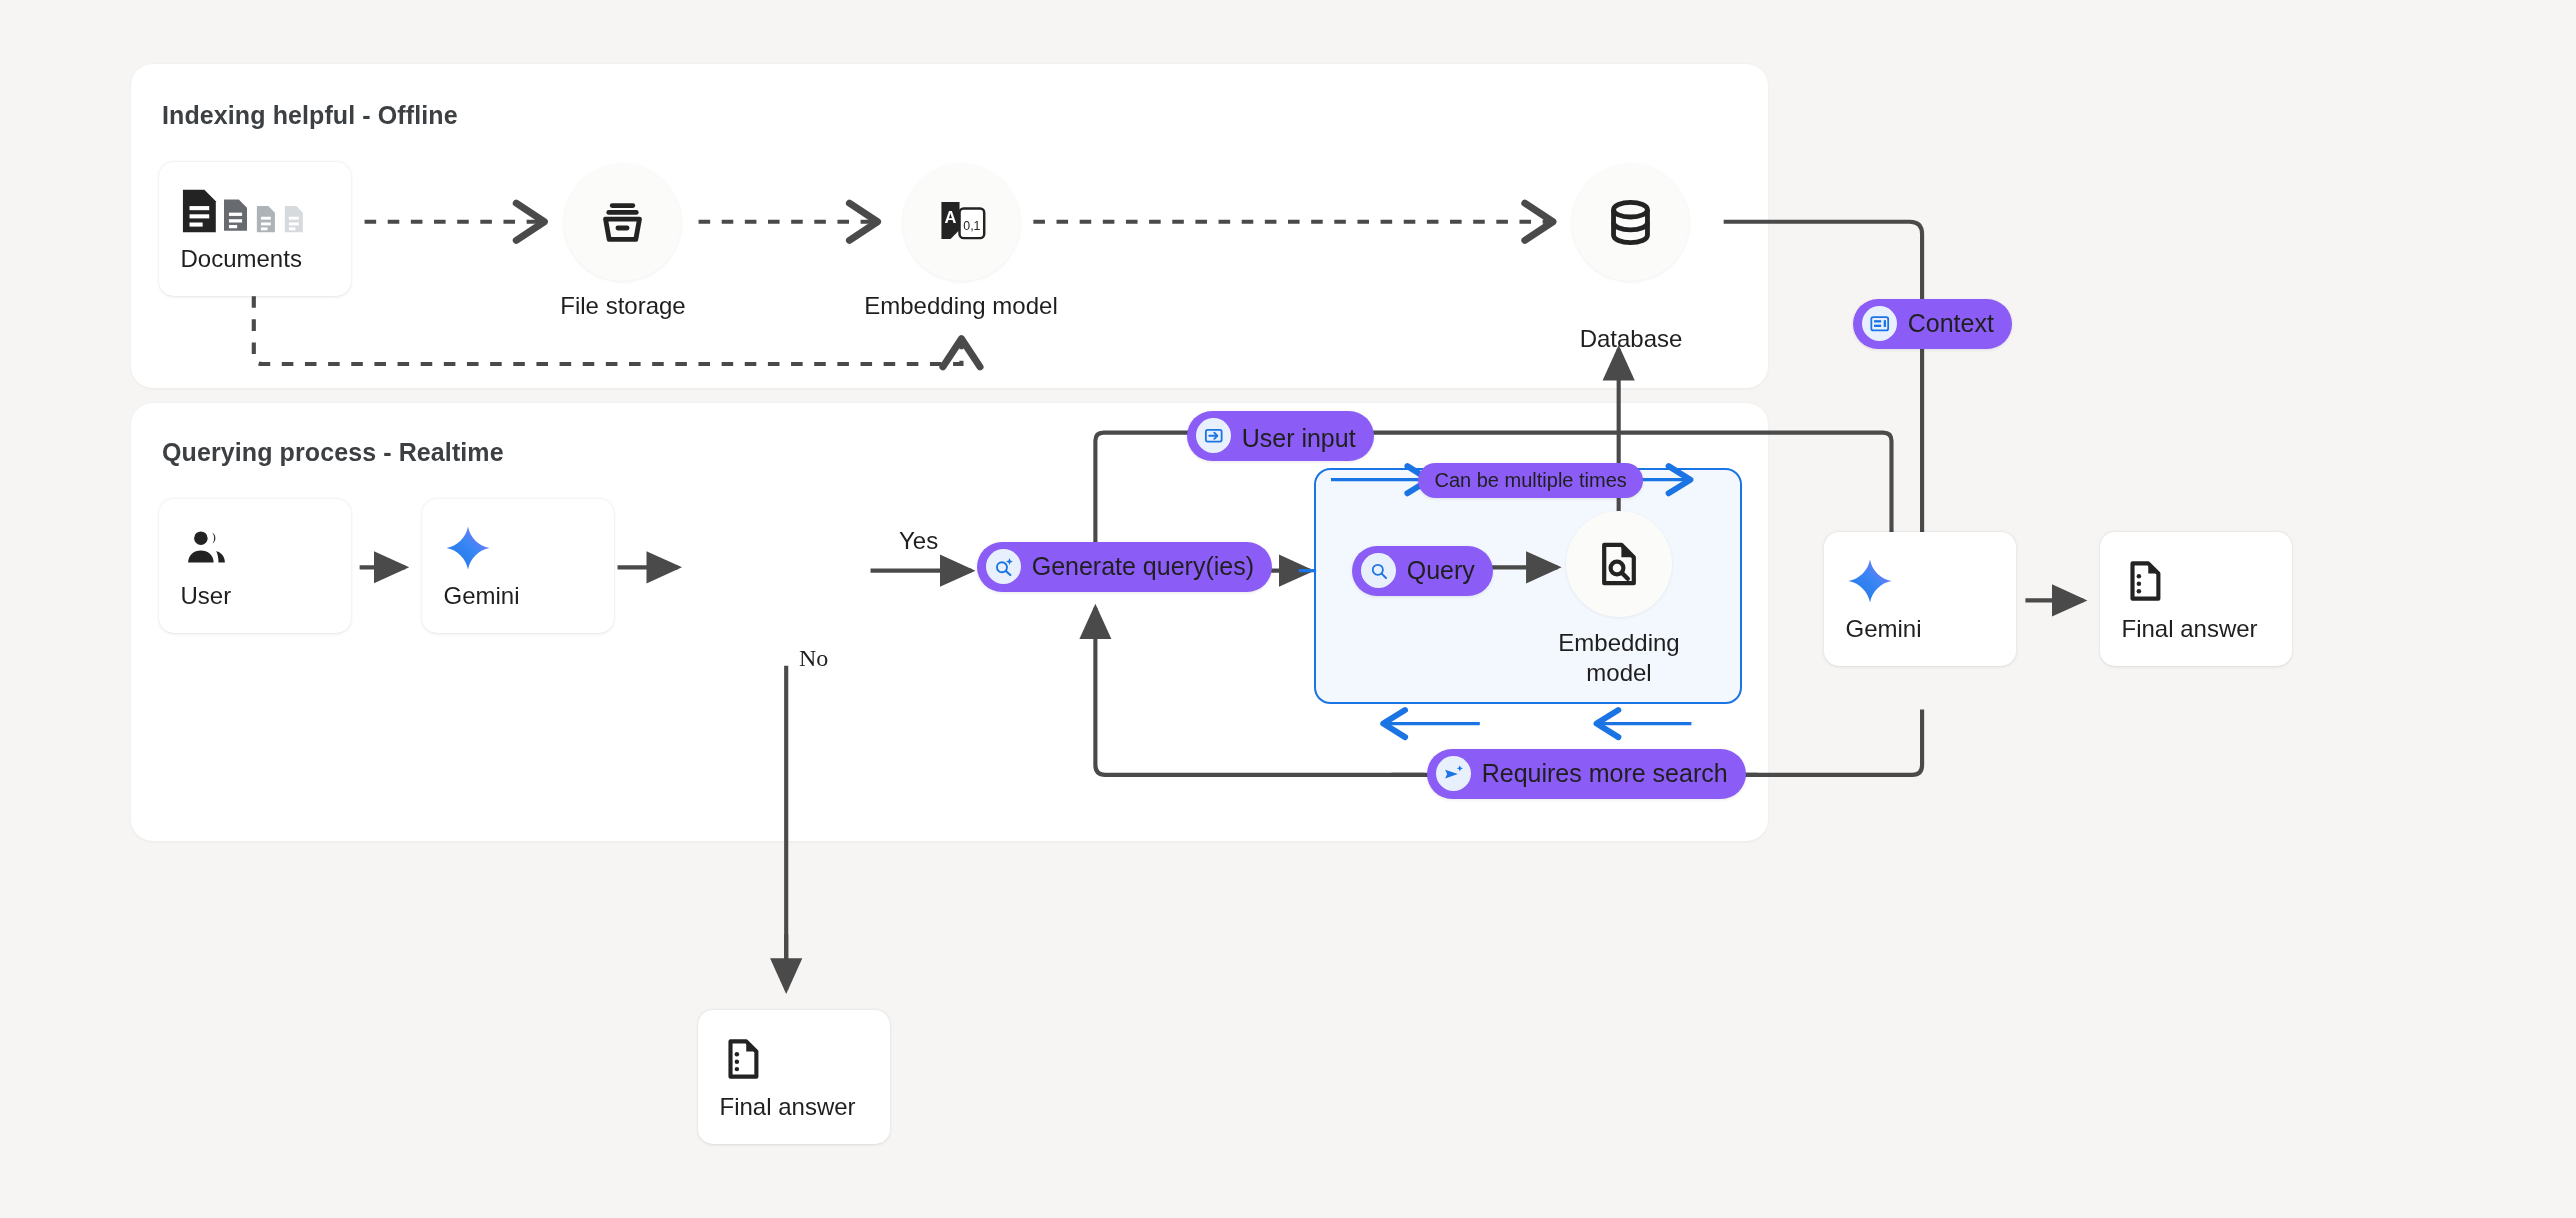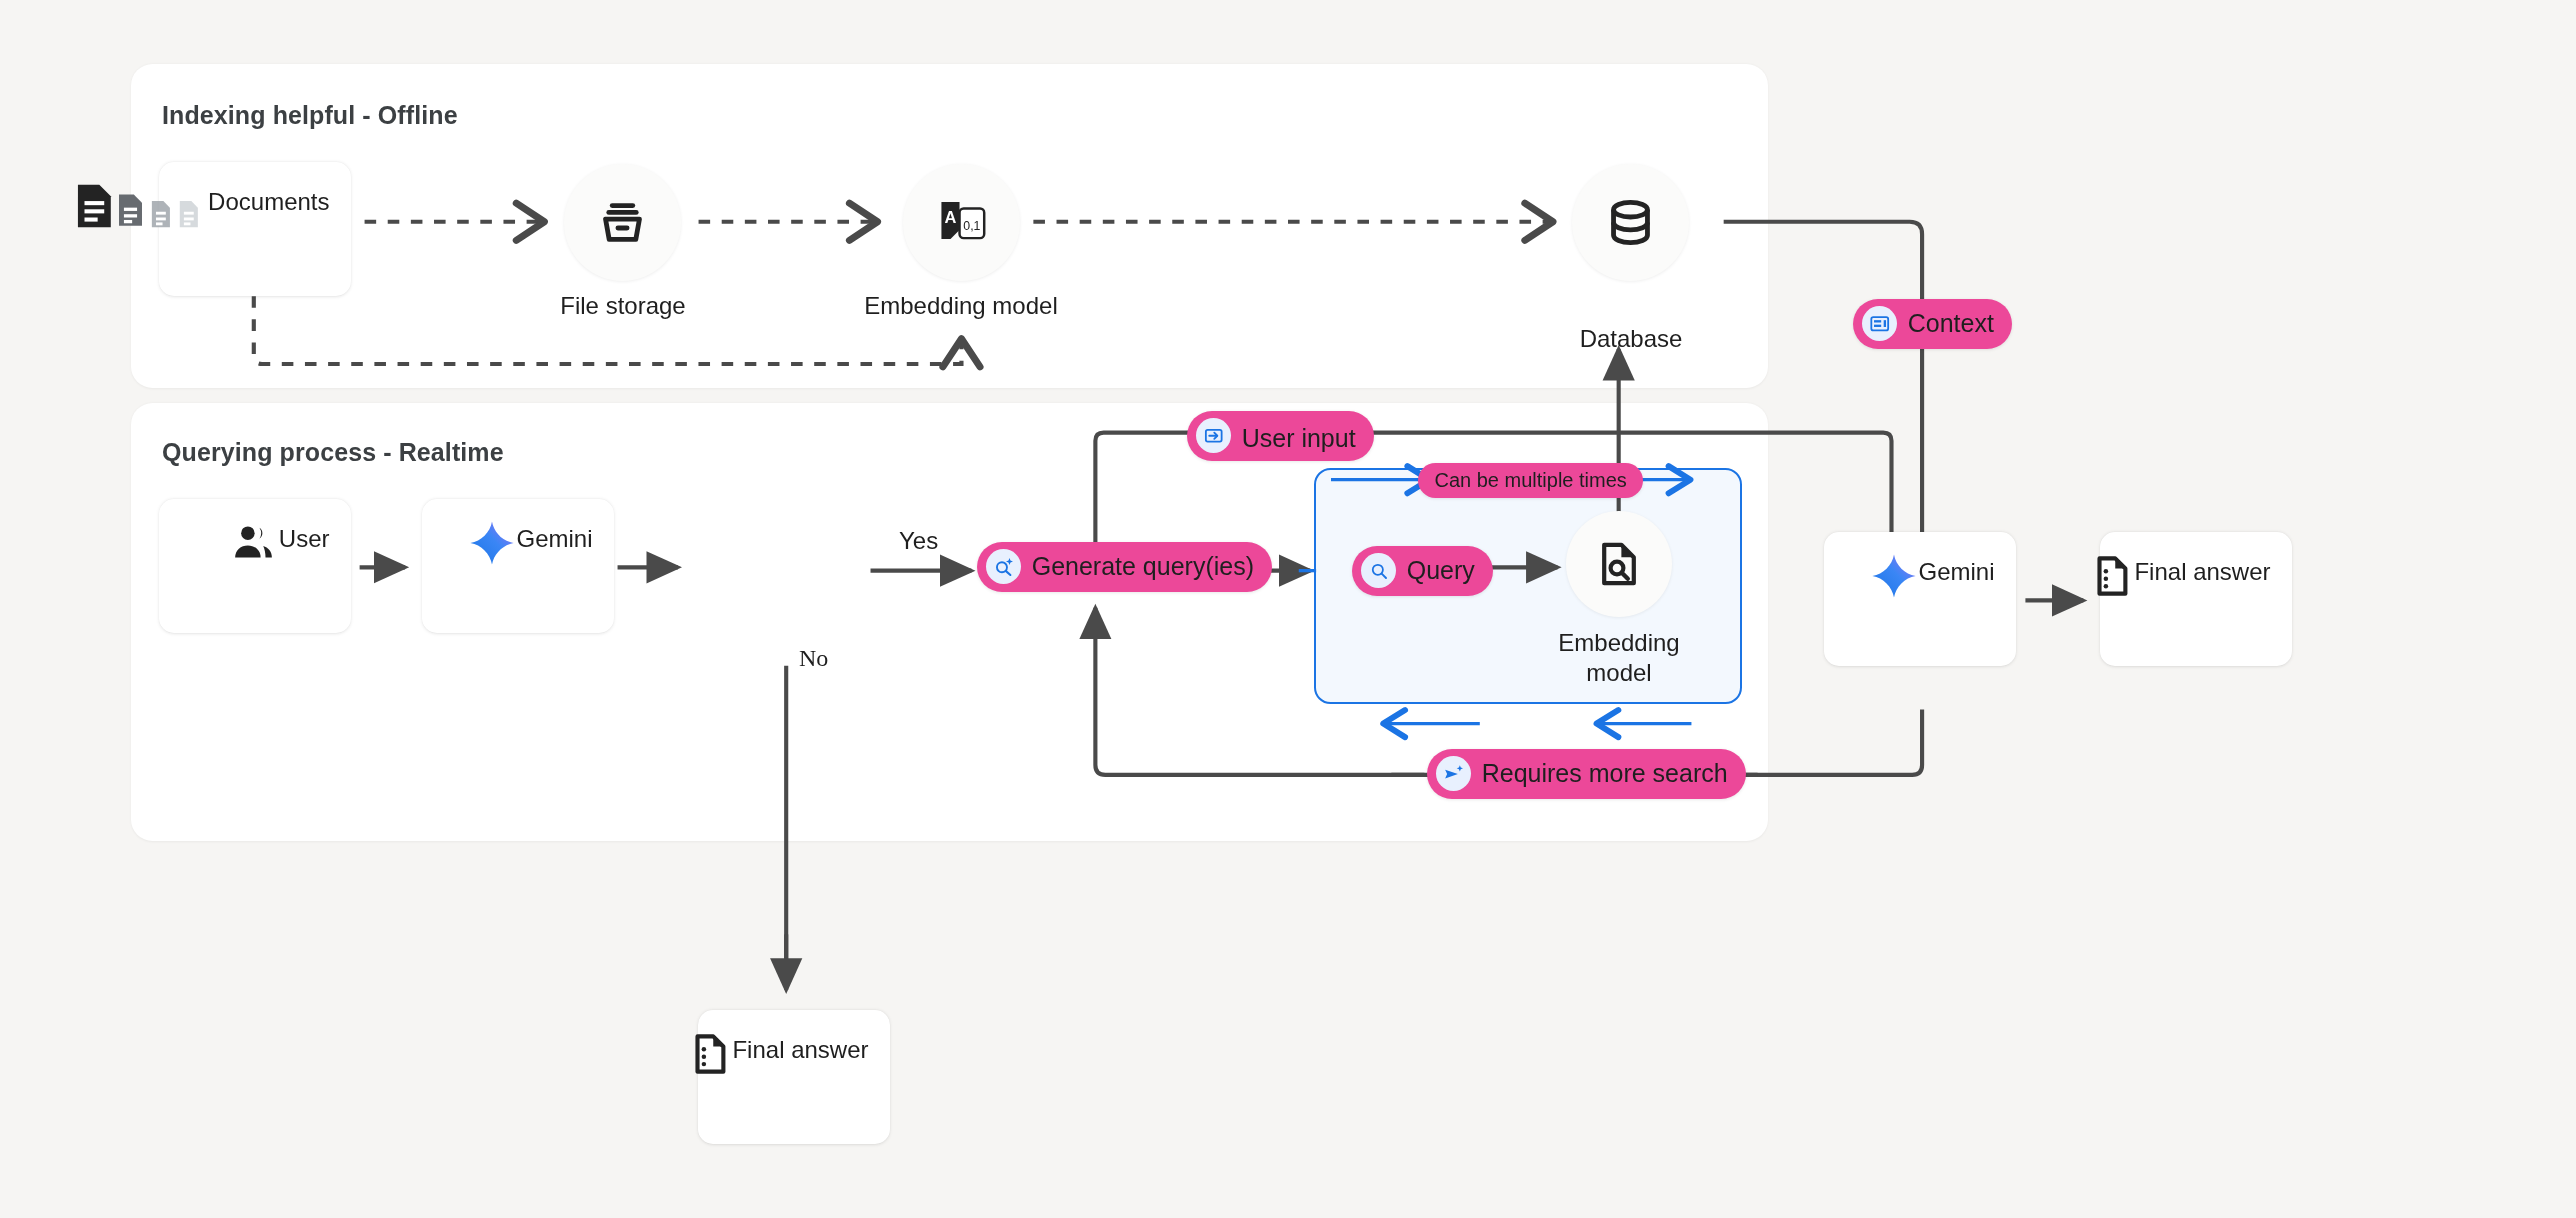--- a/index.html
+++ b/index.html
@@ -32,22 +32,22 @@
   }
   #title-indexing{left:162px;top:101px;}
   #title-querying{left:162px;top:438px;}
 
   
   .card{
     position:absolute;
     background:#fff;
     border-radius:15px;
     box-shadow:0 0.8px 3.3px rgba(0,0,0,.10), 0 0 0 0.4px rgba(0,0,0,.02);
-    display:flex;flex-direction:row;
-    align-items:flex-start;justify-content:flex-end;
+    display:flex;flex-direction:column;
+    align-items:flex-start;justify-content:center;
     padding:18px 21.5px;
     box-sizing:border-box;
   }
   .card .ico{height:51px;display:flex;align-items:center;}
   .card .lbl{font-size:24px;color:#1f1f1f;margin-top:8.3px;white-space:nowrap;}
 
   
   .circ{
     position:absolute;
     background:#fbfbfa;
@@ -57,21 +57,21 @@
   }
   .circ-lbl{
     position:absolute;
     font-size:24px;color:#1f1f1f;
     text-align:center;white-space:pre-line;line-height:1.25;
   }
 
   
   .pill{
     position:absolute;
-    background:#ec4899;
+    background:#8b5cf6;
     border-radius:826px;
     box-shadow:0 0.8px 3.3px rgba(0,0,0,.10);
     display:flex;align-items:center;gap:10.7px;
     padding:7.4px 18px 7.4px 9px;
     box-sizing:border-box;
     white-space:nowrap;
     font-size:25px;
     color:#1f1f1f;
   }
   .pill.plain{padding:7.4px 18px;}

